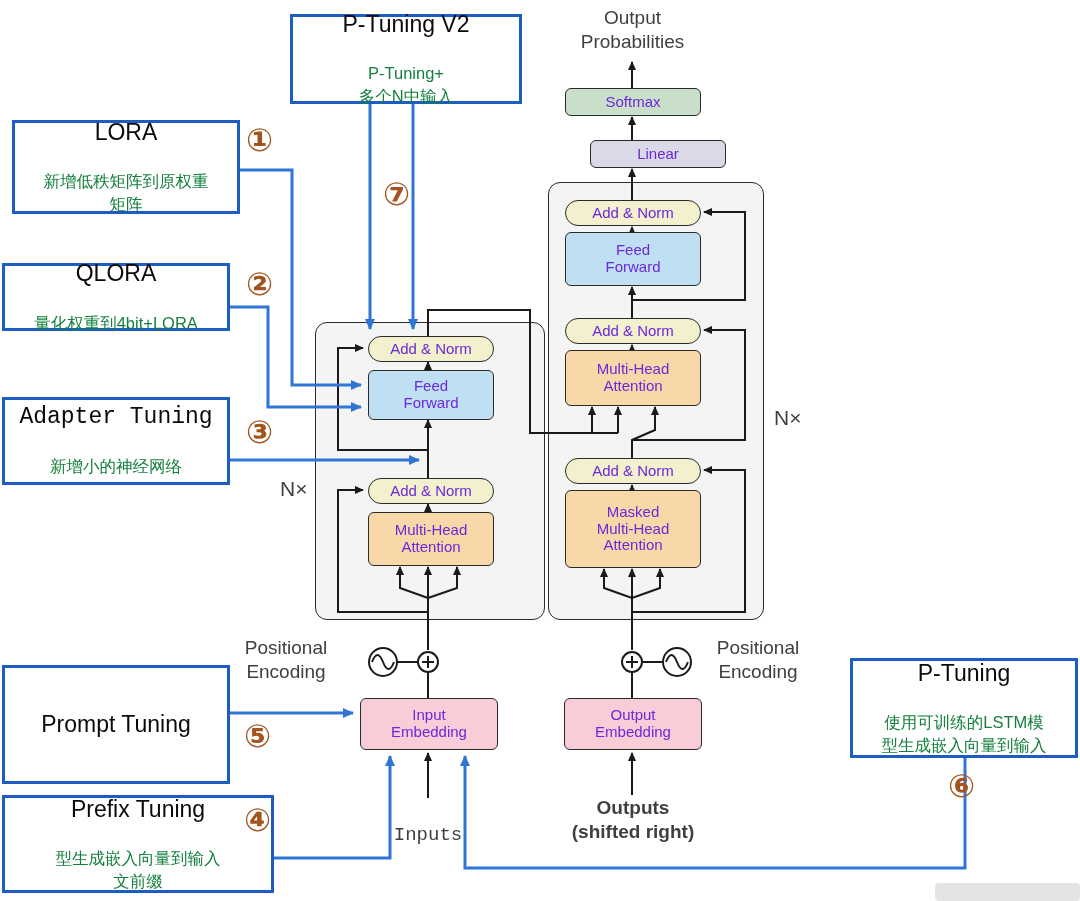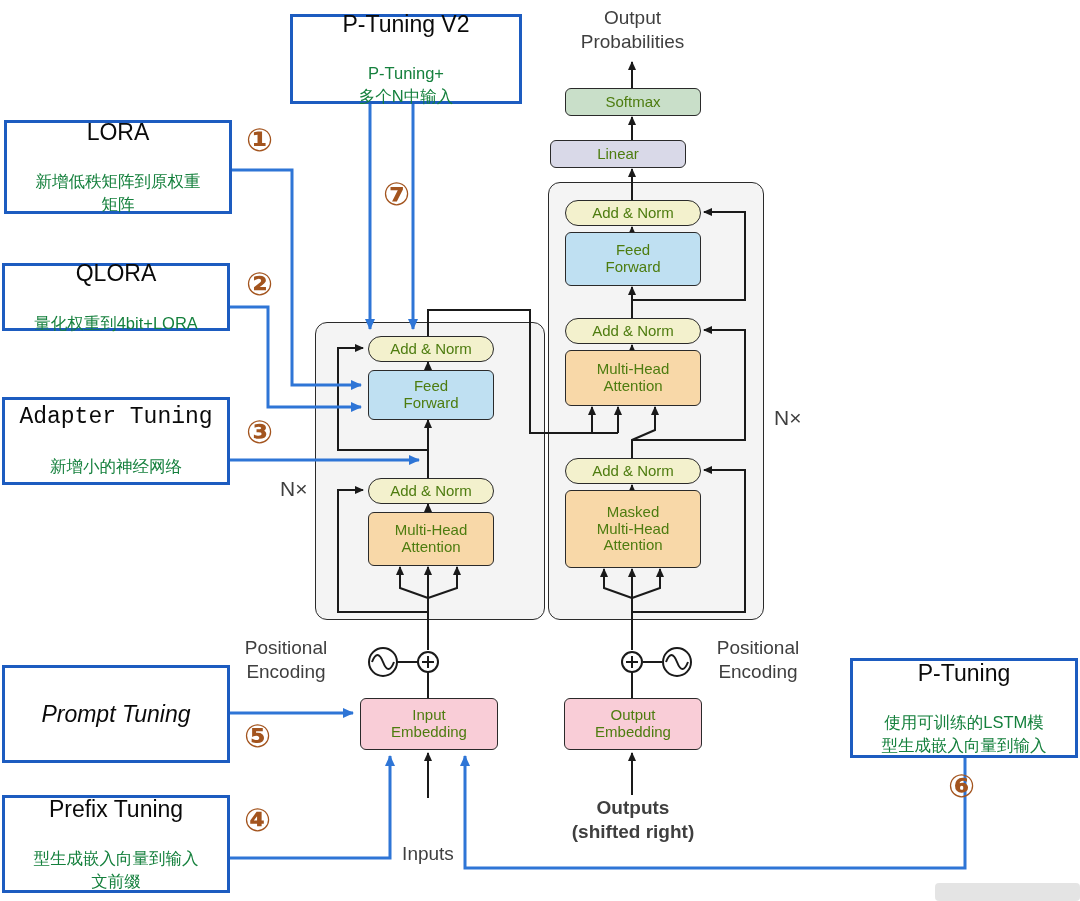--- a/index.html
+++ b/index.html
@@ -8,69 +8,69 @@
     font-family:"Liberation Sans","DejaVu Sans",sans-serif;color:#111;
   }
   
   .stack{position:absolute;background:#f4f4f4;border:1.6px solid #2a2a2a;border-radius:12px;}
   #enc-stack{left:315px;top:322px;width:228px;height:296px;}
   #dec-stack{left:548px;top:182px;width:214px;height:436px;}
   
   .tf-box{
     position:absolute;border:1.4px solid #2a2a2a;border-radius:6px;
     display:flex;align-items:center;justify-content:center;text-align:center;
-    font-size:15px;line-height:1.12;white-space:pre-line;color:#4d7c0f;
+    font-size:15px;line-height:1.12;white-space:pre-line;color:#6d28d9;
   }
   .fill-an{background:#f3f1cd;border-radius:13px;}
   .fill-ff{background:#bfe0f2;}
   .fill-att{background:#f8d8a8;}
   .fill-emb{background:#f9cdd7;}
   .fill-lin{background:#d9d9e8;}
   .fill-sm{background:#c9dfc9;}
   #enc-an1{left:368px;top:336px;width:124px;height:24px;}
   #enc-ff{left:368px;top:370px;width:124px;height:48px;}
   #enc-an2{left:368px;top:478px;width:124px;height:24px;}
   #enc-mha{left:368px;top:512px;width:124px;height:52px;}
   #dec-an-top{left:565px;top:200px;width:134px;height:24px;}
   #dec-ff{left:565px;top:232px;width:134px;height:52px;}
   #dec-an-mid{left:565px;top:318px;width:134px;height:24px;}
   #dec-mha{left:565px;top:350px;width:134px;height:54px;}
   #dec-an-low{left:565px;top:458px;width:134px;height:24px;}
   #dec-mmha{left:565px;top:490px;width:134px;height:76px;}
-  #linear-box{left:550px;top:140px;width:134px;height:26px;text-align:right;}
+  #linear-box{left:590px;top:140px;width:134px;height:26px;text-align:right;}
   #softmax-box{left:565px;top:88px;width:134px;height:26px;}
   #in-emb{left:360px;top:698px;width:136px;height:50px;}
   #out-emb{left:564px;top:698px;width:136px;height:50px;}
   
   .dia-label{
     position:absolute;color:#3f3f3f;font-size:19px;line-height:1.25;
     text-align:center;white-space:pre-line;
   }
   #lbl-outprob{left:545px;top:6px;width:175px;}
-  #lbl-inputs{left:388px;top:842px;width:80px;}
+  #lbl-inputs{left:388px;top:824px;width:80px;font-family:Liberation Mono, monospace;}
   #lbl-outputs{left:553px;top:796px;width:160px;font-weight:bold;}
   #lbl-pe-left{left:228px;top:636px;width:116px;}
   #lbl-pe-right{left:700px;top:636px;width:116px;}
   .nx{position:absolute;color:#3f3f3f;font-size:21px;}
   #lbl-nx-left{left:280px;top:477px;}
   #lbl-nx-right{left:774px;top:406px;}
   
   .ann-box{
     position:absolute;background:#ffffff;border:3px solid #1d5cc0;
     display:flex;flex-direction:column;align-items:center;justify-content:center;
     text-align:center;padding:4px 6px;box-sizing:border-box;gap:24px;
   }
   .ann-title{font-size:23px;font-weight:500;color:#0a0a0a;line-height:1.25;}
   .ann-body{font-size:16.5px;color:#15803d;line-height:1.4;white-space:pre-line;}
   #ab-ptv2{left:290px;top:14px;width:232px;height:90px;}
-  #ab-lora{left:4px;top:120px;width:228px;height:94px;text-align:center;}
+  #ab-lora{left:12px;top:120px;width:228px;height:94px;text-align:center;}
   #ab-qlora{left:2px;top:263px;width:228px;height:68px;}
   #ab-adapter{left:2px;top:397px;width:228px;height:88px;font-family:Liberation Mono, monospace;}
-  #ab-prompt{left:2px;top:665px;width:228px;height:98px;font-style:italic;}
-  #ab-prefix{left:2px;top:795px;width:228px;height:98px;}
+  #ab-prompt{left:2px;top:665px;width:228px;height:119px;}
+  #ab-prefix{left:2px;top:795px;width:272px;height:98px;}
   #ab-ptuning{left:850px;top:658px;width:228px;height:100px;}
   
   .num{position:absolute;font-size:32px;font-weight:bold;color:#a3541e;line-height:1;}
   #num-1{left:246px;top:124px;}
   #num-2{left:246px;top:268px;}
   #num-3{left:246px;top:416px;}
   #num-4{left:244px;top:804px;}
   #num-5{left:244px;top:720px;}
   #num-6{left:948px;top:770px;}
   #num-7{left:383px;top:178px;}

